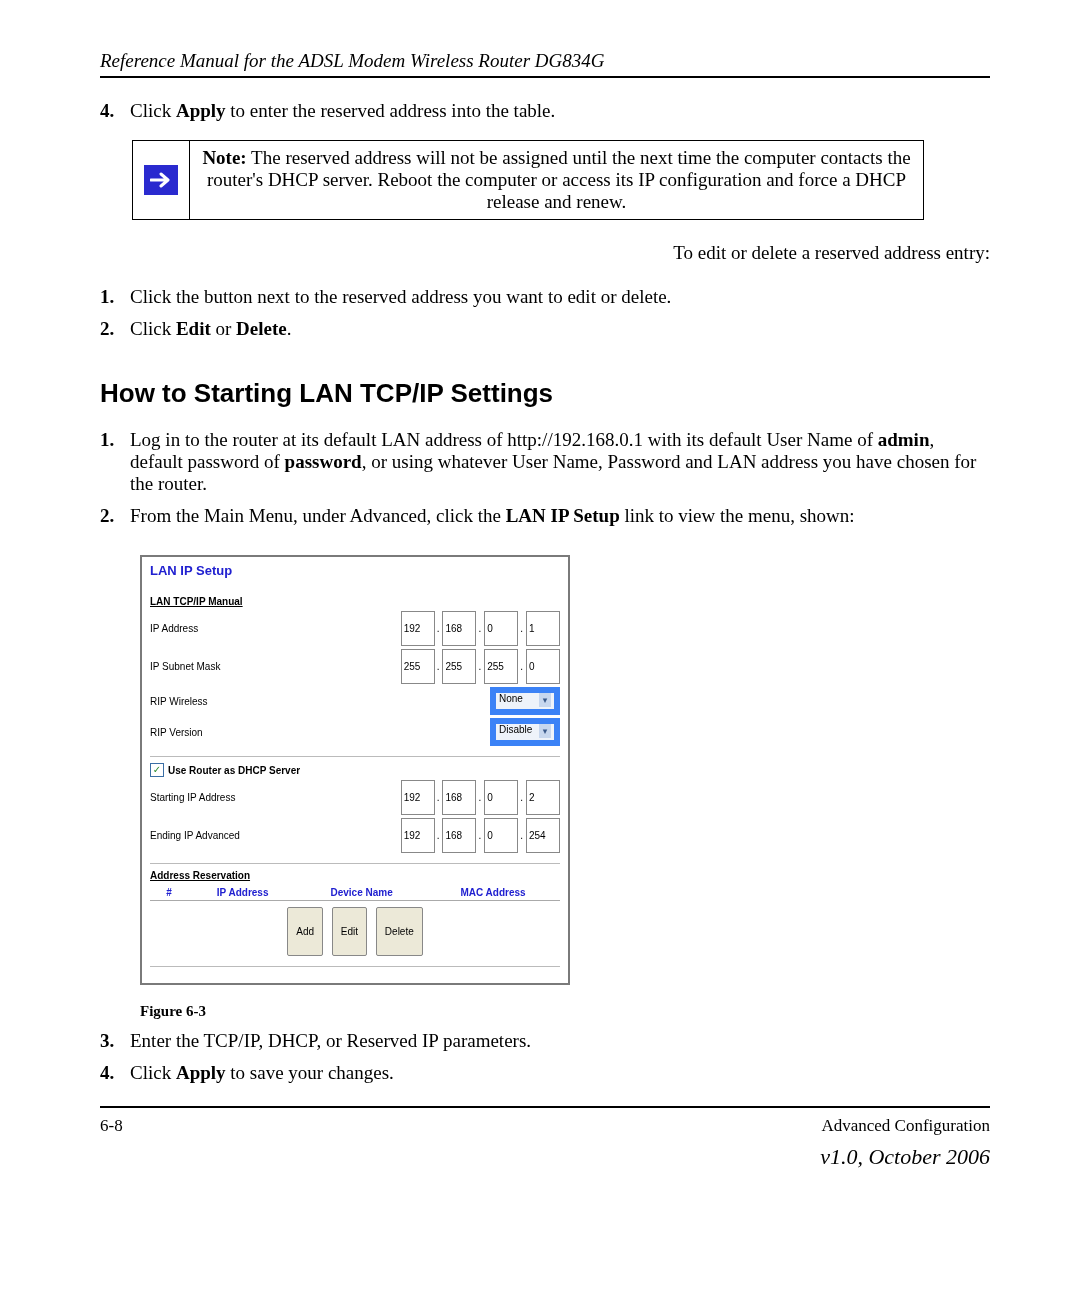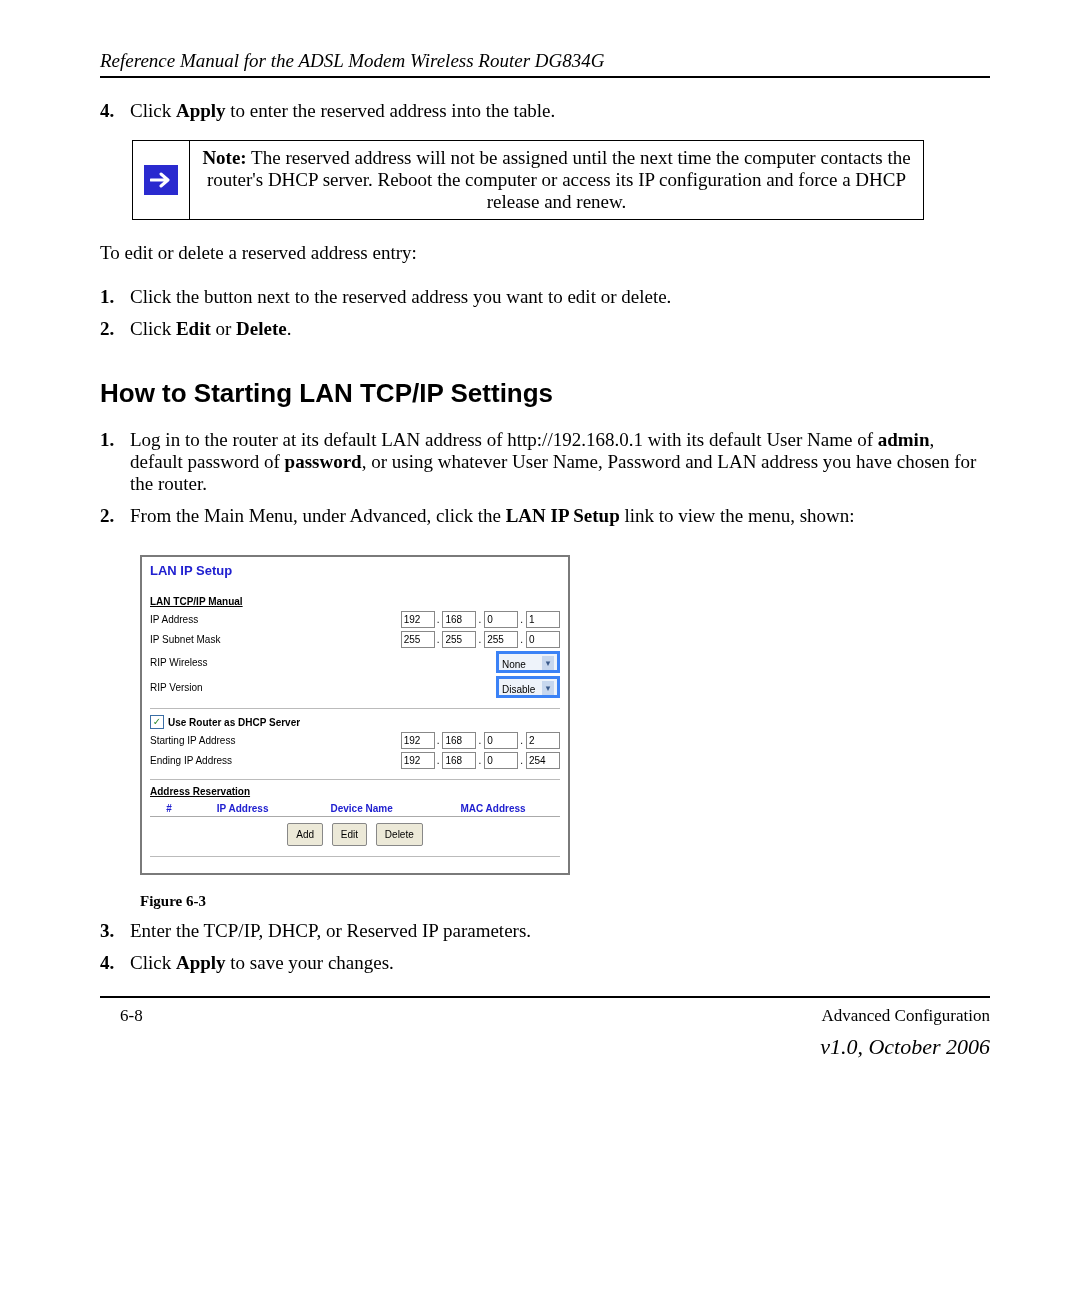--- a/index.html
+++ b/index.html
@@ -62,20 +62,21 @@
     justify-content: center;
   }
   .note-text-cell {
     padding: 6px 10px 6px 10px;
     flex: 1;
     font-size: 19px;
     text-align: center;
   }
   .para {
     margin: 22px 0;
+    text-align: right;
   }
   .sect-list {
     margin-left: 0;
   }
   h2.section {
     font-family: Arial, Helvetica, sans-serif;
     font-weight: bold;
     font-size: 26px;
     margin: 38px 0 20px 0;
   }
@@ -113,37 +114,37 @@
   }
   .figure .lbl {
     flex: 1;
   }
   .figure .ipseg {
     width: 28px;
     height: 15px;
     border: 1px solid #888;
     font-size: 10px;
     text-align: left;
-    padding: 0 2px;
+    padding: 9px 2px;
     display: inline-block;
     background: #fff;
     line-height: 15px;
     margin-left: 1px;
   }
   .figure .dot {
     margin: 0 2px 0 2px;
   }
   .figure .sel {
-    border: 3px solid #3b82f6;
+    border: 6px solid #3b82f6;
     background: #eef3fa;
     font-size: 10px;
     padding: 0 3px;
     height: 16px;
     display: inline-flex;
-    align-items: flex-end;
+    align-items: flex-start;
     width: 52px;
     justify-content: space-between;
   }
   .figure .sel .chev {
     width: 12px;
     height: 14px;
     background: #c7d7ee;
     color: #3a5a8a;
     display: inline-flex;
     align-items: center;
@@ -178,40 +179,39 @@
   }
   .figure .btnrow {
     text-align: center;
     margin: 6px 0;
   }
   .figure .btn {
     display: inline-block;
     border: 1px solid #888;
     background: #ece9d8;
     font-size: 10px;
-    padding: 5px 8px;
+    padding: 18px 8px;
     margin: 0 3px;
     border-radius: 2px;
   }
   .figure .divider {
     border-top: 1px solid #bbb;
     margin: 10px 0 6px 0;
   }
   .fig-caption {
     font-family: Liberation Serif, serif;
     font-weight: bold;
     font-size: 15px;
     margin: 18px 0 10px 40px;
   }
   .footer {
     display: flex;
     justify-content: space-between;
     font-size: 17px;
     margin-top: 4px;
-    margin-left: 20px;
   }
   .footer-version {
     text-align: right;
     font-style: italic;
     font-size: 22px;
     margin-top: 8px;
   }
 </style>
 </head>
 <body>
@@ -326,21 +326,21 @@
       <span class="ipseg">192</span>
         <span class="dot">.</span>
       <span class="ipseg">168</span>
         <span class="dot">.</span>
       <span class="ipseg">0</span>
         <span class="dot">.</span>
       <span class="ipseg">2</span>
     </div>
 
     <div class="row">
-      <span class="lbl">Ending IP Address</span>
+      <span class="lbl">Ending IP Advanced</span>
       <span class="ipseg">192</span>
         <span class="dot">.</span>
       <span class="ipseg">168</span>
         <span class="dot">.</span>
       <span class="ipseg">0</span>
         <span class="dot">.</span>
       <span class="ipseg">254</span>
     </div>
 
     <div class="divider"></div>

